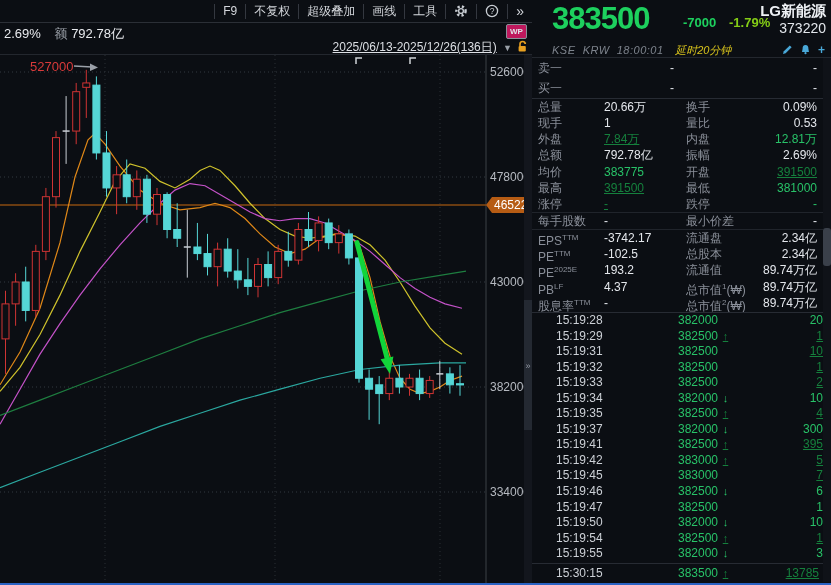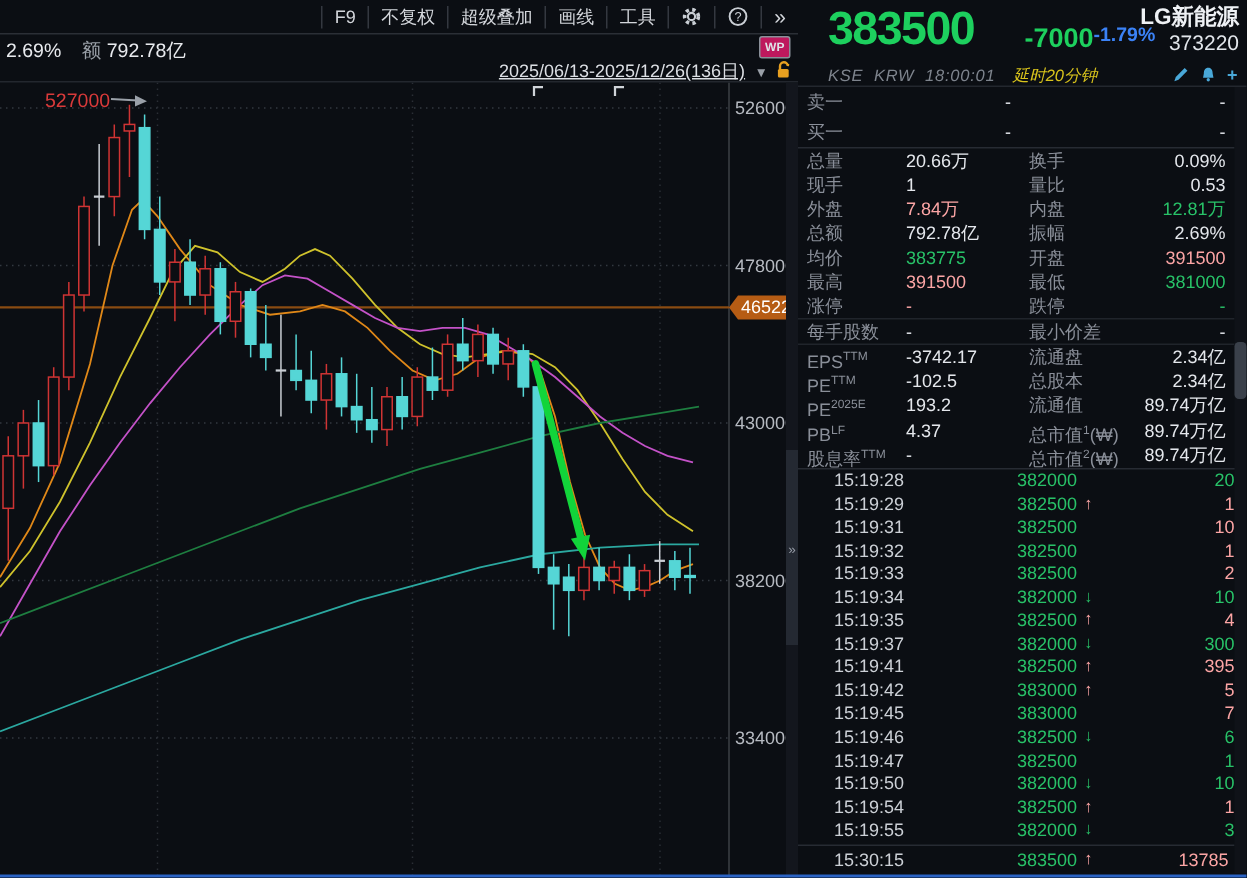--- a/index.html
+++ b/index.html
@@ -23,22 +23,22 @@
   .lock{position:absolute;left:516px;top:40px;}
   .hline{position:absolute;top:54px;left:0;width:532px;border-top:1px solid #23272e;}
   #chart-svg{position:absolute;top:55px;left:0;}
   
   .vdivider{position:absolute;left:524px;top:55px;width:8px;height:530px;background:#13161d;}
   .vthumb{position:absolute;top:245px;left:0;width:8px;height:130px;background:#242932;}
   .vglyph{position:absolute;top:306px;left:0;width:8px;color:#969ca6;font-size:9px;line-height:10px;text-align:center;}
   
   .panel{position:absolute;left:532px;top:0;width:299px;height:585px;background:#0b0e13;}
   .p-price{position:absolute;left:20px;top:1px;font-size:31px;font-weight:bold;color:#1dd05e;letter-spacing:-1px;}
-  .p-chg{position:absolute;left:151px;top:15px;font-size:18px;font-weight:bold;color:#1dd05e;}
-  .p-pct{position:absolute;left:197px;top:15px;font-size:13px;font-weight:bold;color:#3b82f6;}
+  .p-chg{position:absolute;left:151px;top:15px;font-size:13px;font-weight:bold;color:#1dd05e;}
+  .p-pct{position:absolute;left:197px;top:15px;font-size:13px;font-weight:bold;color:#84cc16;}
   .p-name{position:absolute;right:5px;top:2px;font-size:15px;font-weight:bold;color:#eef1f5;text-align:right;}
   .p-code{position:absolute;right:5px;top:20px;font-size:14px;color:#e2e6eb;text-align:right;}
   .p-meta{position:absolute;left:20px;top:43px;font-size:11px;color:#7e848d;letter-spacing:.5px;white-space:nowrap;font-style:italic;}
   .p-meta .delay{color:#d8c31c;margin-left:8px;letter-spacing:0;}
   .p-icons{position:absolute;right:6px;top:44px;display:flex;gap:7px;align-items:center;}
   .p-icons .plus{color:#49a8d8;font-size:12px;font-weight:bold;line-height:10px;}
   .p-hline{position:absolute;top:57px;left:0;width:100%;border-top:1px solid #23272e;}
   #qrows{position:absolute;top:58px;left:0;right:8px;border-bottom:1px solid #272b33;}
   .qrow{display:flex;height:20px;line-height:20px;font-size:12px;padding:0 6px;}
   .qlab{width:64px;color:#8a8f99;}
@@ -46,21 +46,21 @@
   .qvol{flex:1;text-align:right;color:#dfe3e8;}
   #stats{position:absolute;top:99px;left:0;right:8px;}
   .srow{display:flex;height:16.15px;line-height:16.15px;font-size:12px;padding:0 6px;}
   .srow.sep{border-top:1px solid #20242b;}
   .sl{color:#8a8f99;white-space:nowrap;}
   .sl sup{font-size:8px;}
   .sl1{width:66px;}
   .sv1{width:72px;}
   .sl2{width:72px;margin-left:10px;}
   .sv2{flex:1;text-align:right;}
-  .w{color:#e4e7ec;} .r{color:#fca5a5;} .g{color:#28c268;}
+  .w{color:#e4e7ec;} .r{color:#15803d;text-decoration:underline;} .g{color:#28c268;}
   #ticks{position:absolute;top:312px;left:0;right:4px;border-top:1px solid #272b33;}
   .trow{display:flex;height:15.55px;line-height:15.55px;font-size:12px;padding:0 4px 0 24px;}
   .tt{width:76px;color:#ccd0d6;}
   .tp{width:86px;text-align:right;color:#28c268;}
   .ta{width:15px;text-align:center;font-size:11px;font-weight:bold;}
   .tv{flex:1;text-align:right;}
   .lastwrap{position:absolute;top:563px;left:0;right:8px;border-top:1px solid #272b33;}
   .lastwrap .trow{height:18px;line-height:18px;}
   .scroll{position:absolute;right:0;top:58px;bottom:3px;width:8px;background:#0f1218;}
   .thumb{position:absolute;right:0;top:170px;width:8px;height:38px;background:#3a404a;border-radius:3px;}

